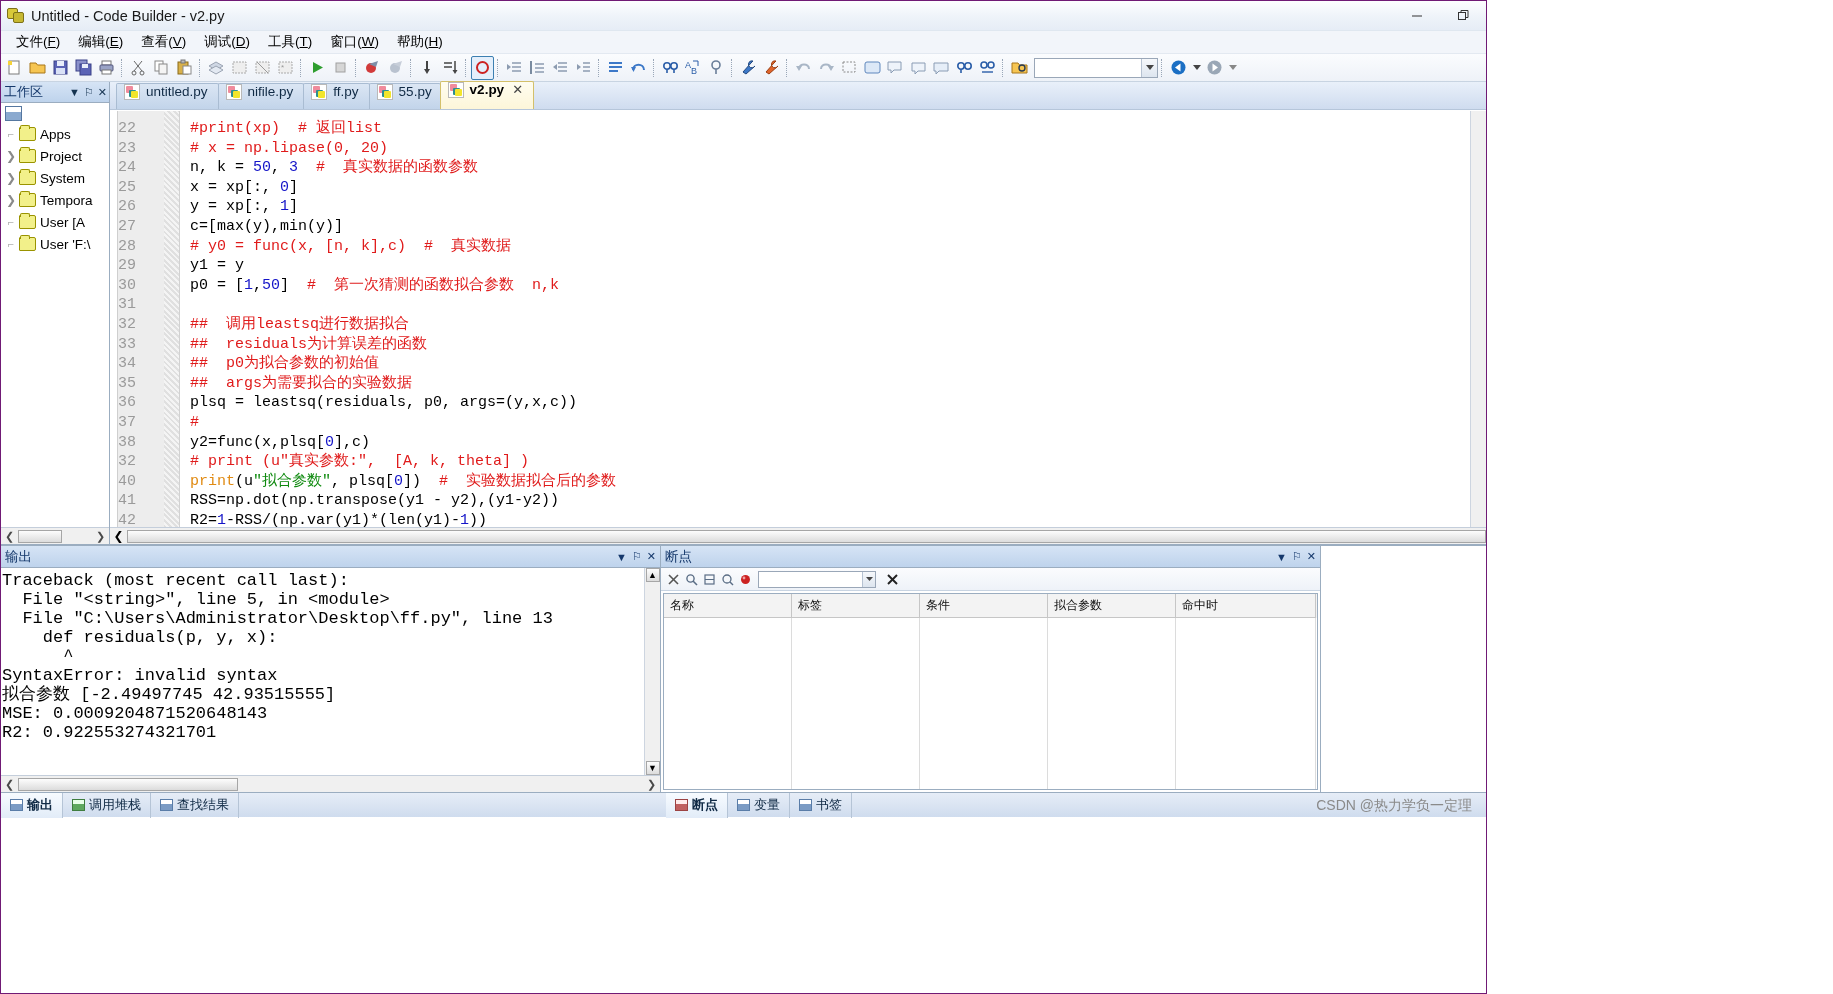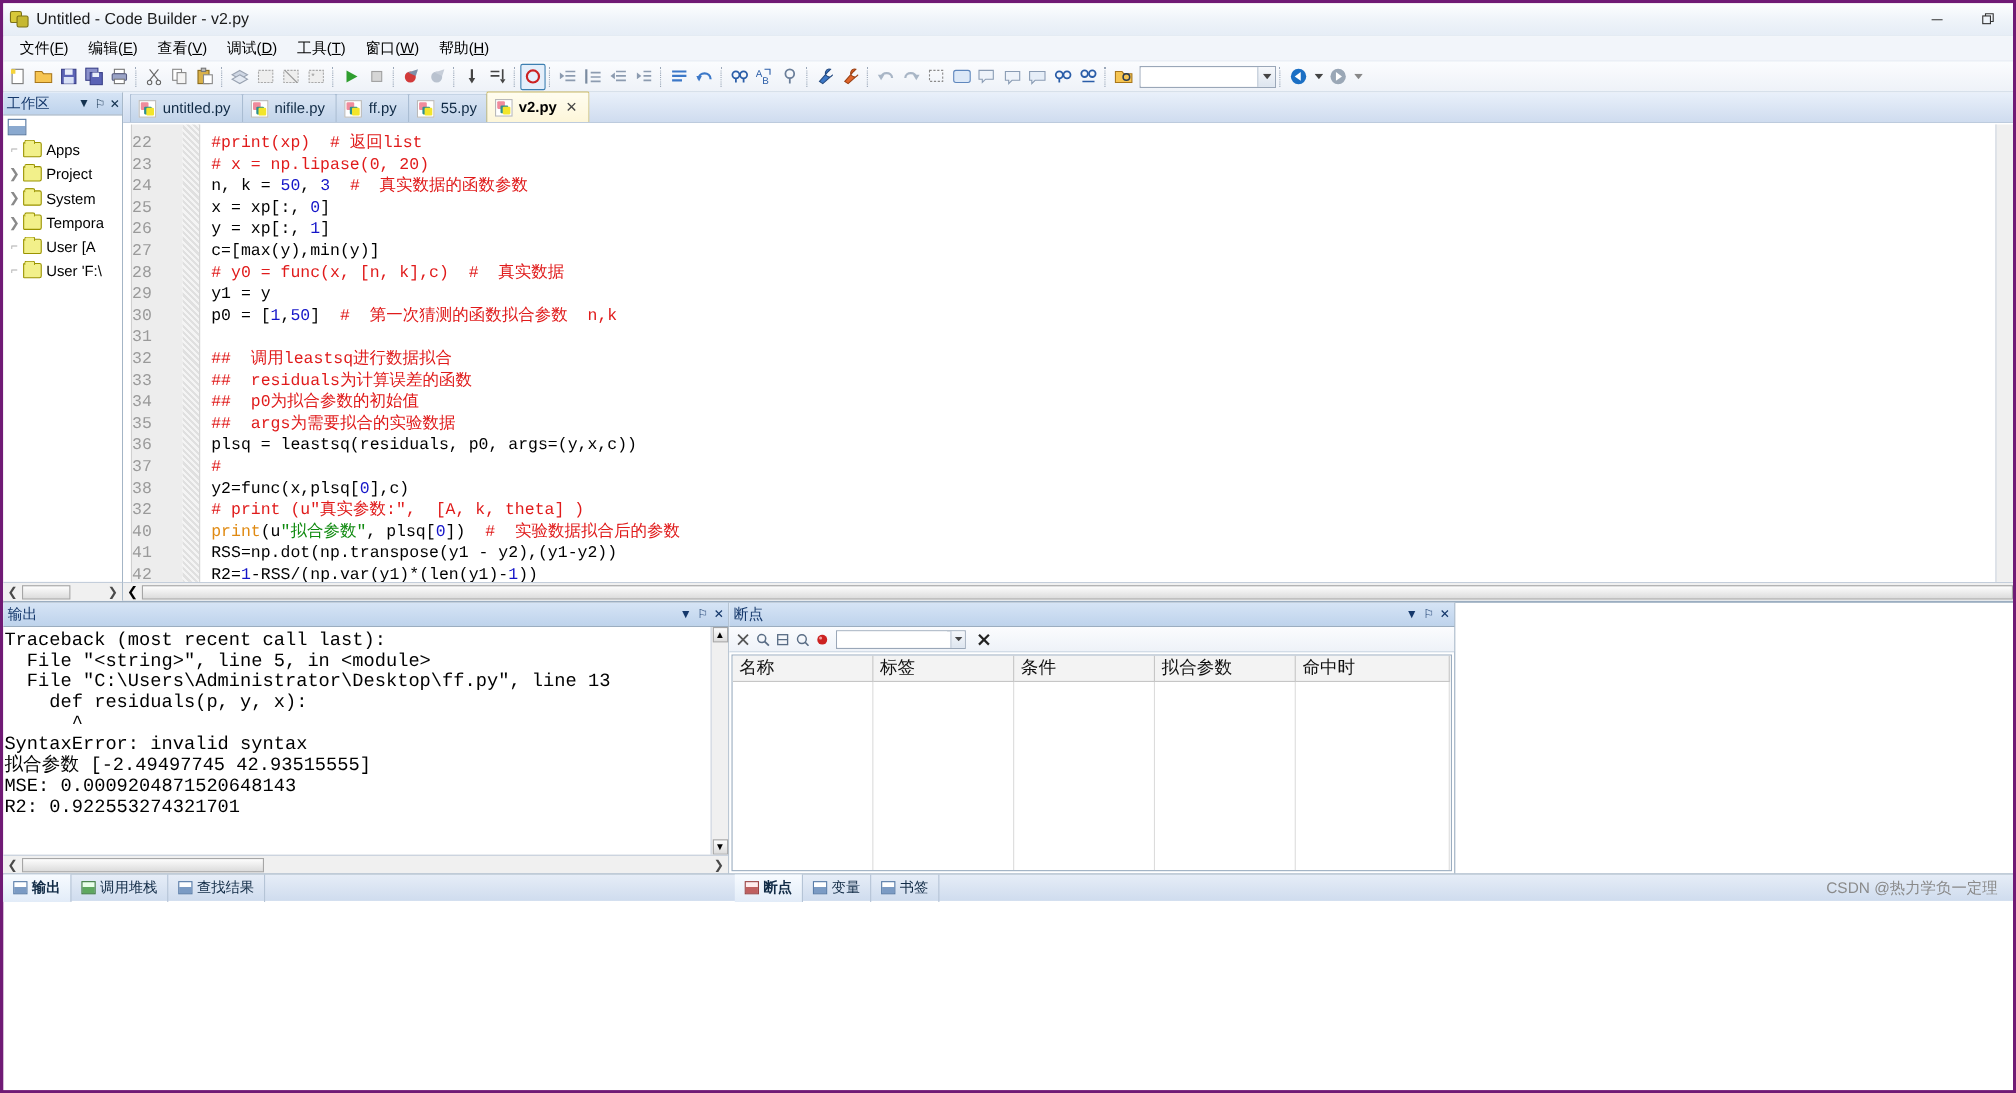--- a/index.html
+++ b/index.html
@@ -6,24 +6,24 @@
   html, body {
     margin: 0; padding: 0;
     width: 1833px; height: 994px;
     overflow: hidden;
     font-family: "Liberation Sans", sans-serif;
     font-size: 12px;
     background: #ffffff;
   }
   #app {
     position: relative;
-    width: 1833px;
+    width: 1487px;
     height: 994px;
     background: #ffffff;
-    border: 3px solid #701a75;
+    border: 1px solid #701a75;
   }
   
   .titlebar {
     height: 30px;
     background: linear-gradient(to bottom, #fdfeff 0%, #eef3f9 55%, #e6edf6 100%);
     display: flex; align-items: center;
     padding-left: 6px;
     border-bottom: 1px solid #dfe7f0;
   }
   .titlebar .app-icon {
@@ -205,21 +205,21 @@
   }
   .tabbar {
     height: 28px;
     background: linear-gradient(to bottom,#e9f0fa,#cfdcef);
     display: flex; align-items: flex-end;
     padding-left: 6px;
     border-bottom: 1px solid #b6c6da;
   }
   .tab {
     height: 26px;
-    display: flex; align-items: center;
+    display: flex; 
     padding: 0 10px 0 7px;
     background: linear-gradient(to bottom,#dbe6f4,#c2d4ea);
     border: 1px solid #a9bcd2;
     border-bottom: none;
     margin-right: -1px;
     font-size: 13.5px;
     color: #102a45;
     border-radius: 2px 2px 0 0;
     max-width: 140px;
     white-space: nowrap;
@@ -380,21 +380,21 @@
     margin: 2px;
     background: #fff;
     overflow: hidden;
   }
   .bp-head { display: flex; height: 24px; background: #f3f3f3; }
   .bp-head div {
     border-right: 1px solid #c6c6c6;
     border-bottom: 1px solid #c6c6c6;
     display: flex; align-items: center;
     padding-left: 6px;
-    font-size: 16px; color: #111;
+    font-size: 12px; color: #111;
   }
   .bp-body { flex:1; display:flex; }
   .bp-body .colfill { border-right: 1px solid #dcdcdc; }
 
   .cmd-box {
     margin: 3px 4px 0 2px;
     border: 1px solid #8a99ab;
     background: #fff;
     height: 30px;
   }

